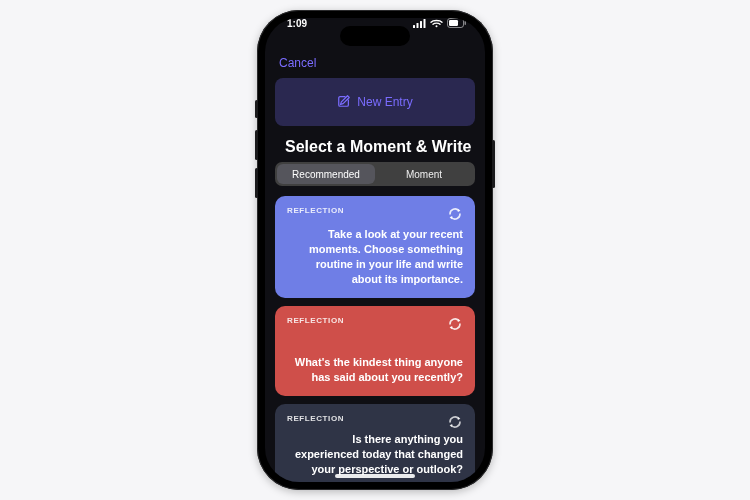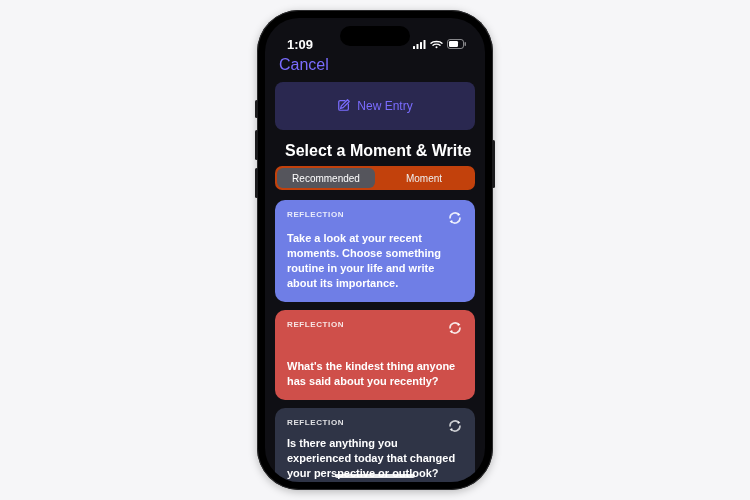--- a/index.html
+++ b/index.html
@@ -47,33 +47,33 @@
     transform: translateX(-50%);
     width: 70px;
     height: 20px;
     background: #000;
     border-radius: 12px;
     z-index: 5;
   }
   .status-bar {
     display: flex;
     justify-content: space-between;
-    align-items: flex-end;
+    align-items: flex-start;
     height: 34px;
     padding: 0 18px 0 22px;
-    font-size: 13px;
+    font-size: 10px;
     font-weight: 600;
   }
   .status-right { display: flex; align-items: center; gap: 4px; }
   .content {
     padding: 0 10px;
   }
   .cancel {
     color: #7a6cff;
-    font-size: 16px;
+    font-size: 12px;
     padding: 4px 4px 8px 4px;
     display: inline-block;
   }
   .new-entry {
     width: 100%;
     background: #2a2850;
     border-radius: 8px;
     height: 48px;
     display: flex;
     align-items: center;
@@ -85,21 +85,21 @@
     border: none;
     margin-bottom: 12px;
   }
   .heading {
     font-size: 16px;
     font-weight: 600;
     margin: 0 2px 6px 10px;
   }
   .seg {
     display: flex;
-    background: #c2410c;
+    background: #404040;
     border-radius: 7px;
     padding: 2px;
     margin-bottom: 10px;
   }
   .seg button {
     flex: 1;
     border: none;
     background: transparent;
     color: #eee;
     font-size: 10px;
@@ -135,20 +135,21 @@
     display: flex;
     align-items: center;
     justify-content: center;
   }
   .card .prompt {
     font-size: 11px;
     font-weight: 600;
     line-height: 1.35;
     margin-top: auto;
     padding-top: 6px;
+    text-align: right;
   }
   .c0 { background: #6f7ee6; }
   .c0 .prompt { margin-top: 6px; }
   .c1 { background: #cf4f4a; }
   .c2 { background: #2f3446; }
   .c2 .prompt { margin-top: 3px; }
   .home-ind {
     position: absolute;
     bottom: 4px;
     left: 50%;

